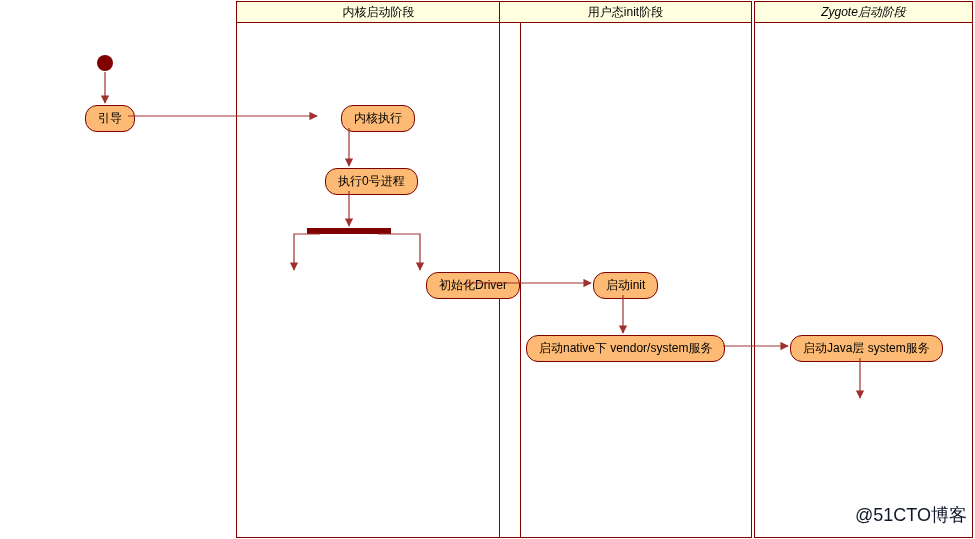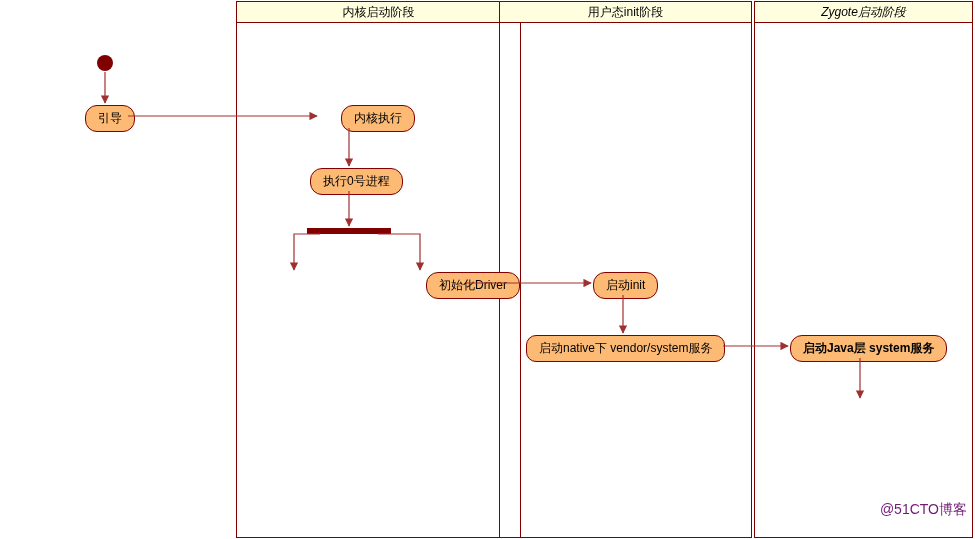--- a/index.html
+++ b/index.html
@@ -55,23 +55,23 @@
     position: absolute;
     left: 0;
     top: 0;
     width: 975px;
     height: 539px;
     pointer-events: none;
   }
   .watermark {
     position: absolute;
     right: 8px;
-    bottom: 20px;
-    color: #701a75;
-    font-size: 14px;
+    bottom: 12px;
+    color: #0f172a;
+    font-size: 18px;
   }
 </style>
 </head>
 <body>
 
 <div class="canvas">
 
   <div class="lane" style="left:212px;width:283px;margin-left:24px;">
     <div class="lane-header">内核启动阶段</div>
   </div>
@@ -79,28 +79,28 @@
     <div class="lane-header">用户态init阶段</div>
   </div>
   <div class="lane" style="left:754px;width:217px;font-style:italic;">
     <div class="lane-header">Zygote启动阶段</div>
   </div>
 
   <div class="start-dot" style="left:97px;top:55px;"></div>
 
   <div class="node" style="left:85px;top:105px;">引导</div>
   <div class="node" style="left:313px;top:105px;margin-left:28px;">内核执行</div>
-  <div class="node" style="left:310px;top:168px;">执行0号进程</div>
+  <div class="node" style="left:325px;top:168px;">执行0号进程</div>
 
   <div class="fork-bar" style="left:307px;top:228px;width:84px;"></div>
 
   <div class="node" style="left:378px;top:272px;margin-left:48px;">初始化Driver</div>
   <div class="node" style="left:593px;top:272px;">启动init</div>
-  <div class="node" style="left:526px;top:335px;border-radius:10px;">启动native下 vendor/system服务</div>
-  <div class="node" style="left:790px;top:335px;font-weight:bold;">启动Java层 system服务</div>
+  <div class="node" style="left:526px;top:335px;">启动native下 vendor/system服务</div>
+  <div class="node" style="left:790px;top:335px;">启动Java层 system服务</div>
 
   <svg class="arrows">
     <defs>
       <marker id="ah" viewBox="0 0 10 10" refX="9" refY="5" markerWidth="7" markerHeight="7" orient="auto-start-reverse">
         <path d="M 0 0 L 10 5 L 0 10 z" fill="#a03030"></path>
       </marker>
     </defs>
     <g stroke="#a03030" stroke-width="1.2" fill="none" marker-end="url(#ah)">
 
       <line x1="105" y1="72" x2="105" y2="103"></line>

